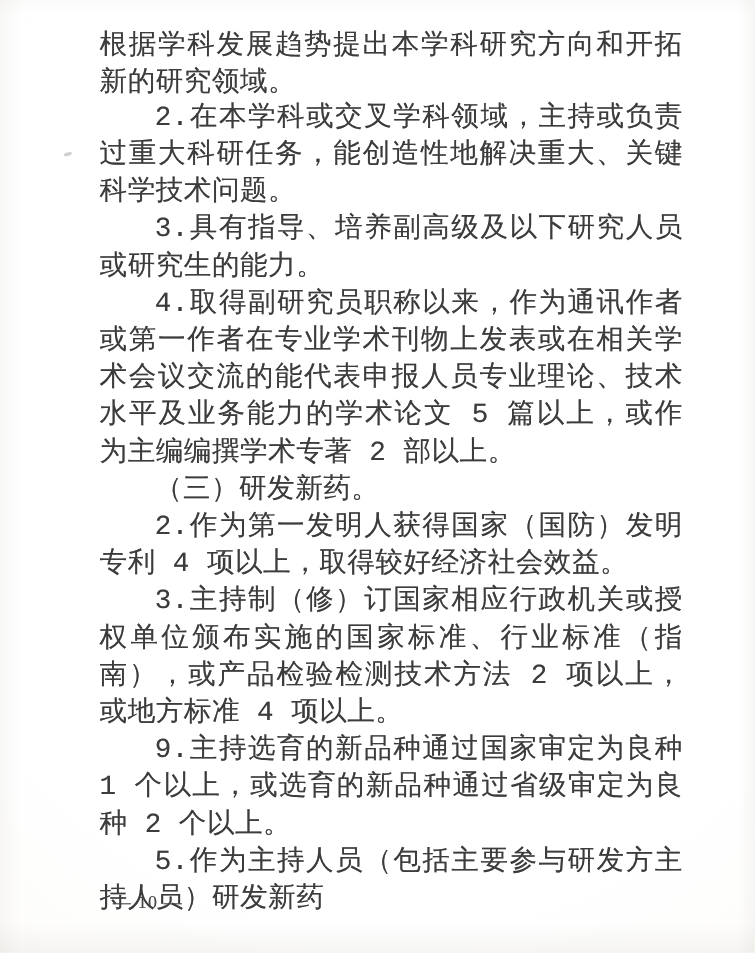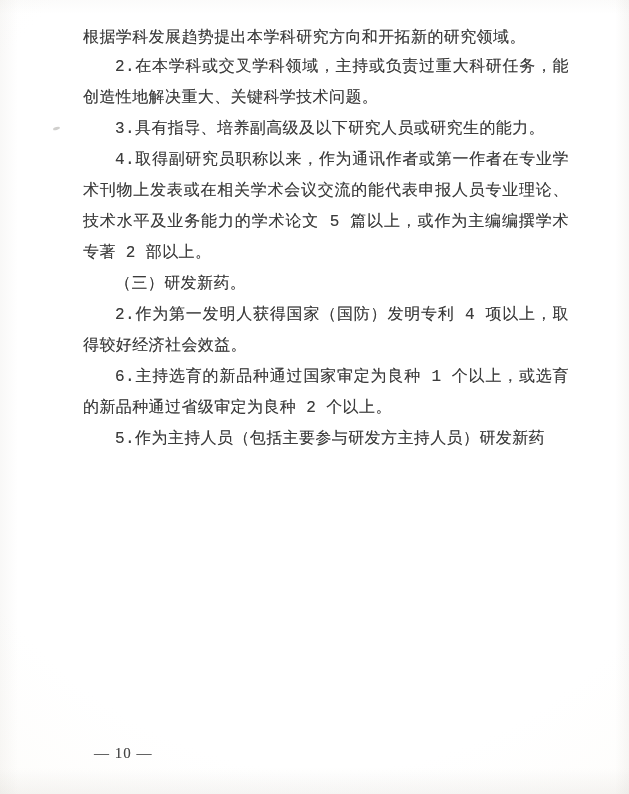--- a/index.html
+++ b/index.html
@@ -30,21 +30,21 @@
       linear-gradient(to bottom, rgba(190,185,175,0.06), rgba(0,0,0,0) 14px);
   }
   .text-block {
     position: absolute;
     left: 83px;
     top: 21px;
     width: 486px;
   }
   p.para {
     margin: 0;
-    font-size: 16px;
+    font-size: 23px;
     line-height: 31px;
     color: #3c3c3c;
     text-align: justify;
     text-justify: inter-character;
     letter-spacing: 0.4px;
     text-shadow: 0 0 0.5px rgba(70,70,70,0.55);
   }
   p.para.indent {
     text-indent: 2em;
     font-family: Liberation Mono, monospace;
@@ -77,19 +77,20 @@
 
   <span class="scan-speck"></span>
 
   <div class="text-block">
     <p class="para">根据学科发展趋势提出本学科研究方向和开拓新的研究领域。</p>
     <p class="para indent">2.在本学科或交叉学科领域，主持或负责过重大科研任务，能创造性地解决重大、关键科学技术问题。</p>
     <p class="para indent">3.具有指导、培养副高级及以下研究人员或研究生的能力。</p>
     <p class="para indent">4.取得副研究员职称以来，作为通讯作者或第一作者在专业学术刊物上发表或在相关学术会议交流的能代表申报人员专业理论、技术水平及业务能力的学术论文 5 篇以上，或作为主编编撰学术专著 2 部以上。</p>
     <p class="para indent">（三）研发新药。</p>
     <p class="para indent">2.作为第一发明人获得国家（国防）发明专利 4 项以上，取得较好经济社会效益。</p>
-    <p class="para indent">6.主持选育的新品种通过国家审定为良种 1 个以上，或选育的新品种通过省级审定为良种 2 个以上。</p>
+    <p class="para indent">3.主持制（修）订国家相应行政机关或授权单位颁布实施的国家标准、行业标准（指南），或产品检验检测技术方法 2 项以上，或地方标准 4 项以上。</p>
+    <p class="para indent">9.主持选育的新品种通过国家审定为良种 1 个以上，或选育的新品种通过省级审定为良种 2 个以上。</p>
     <p class="para indent">5.作为主持人员（包括主要参与研发方主持人员）研发新药</p>
   </div>
 
   <div class="page-number">— 10 —</div>
 
 </div>
 
 </body></html>

